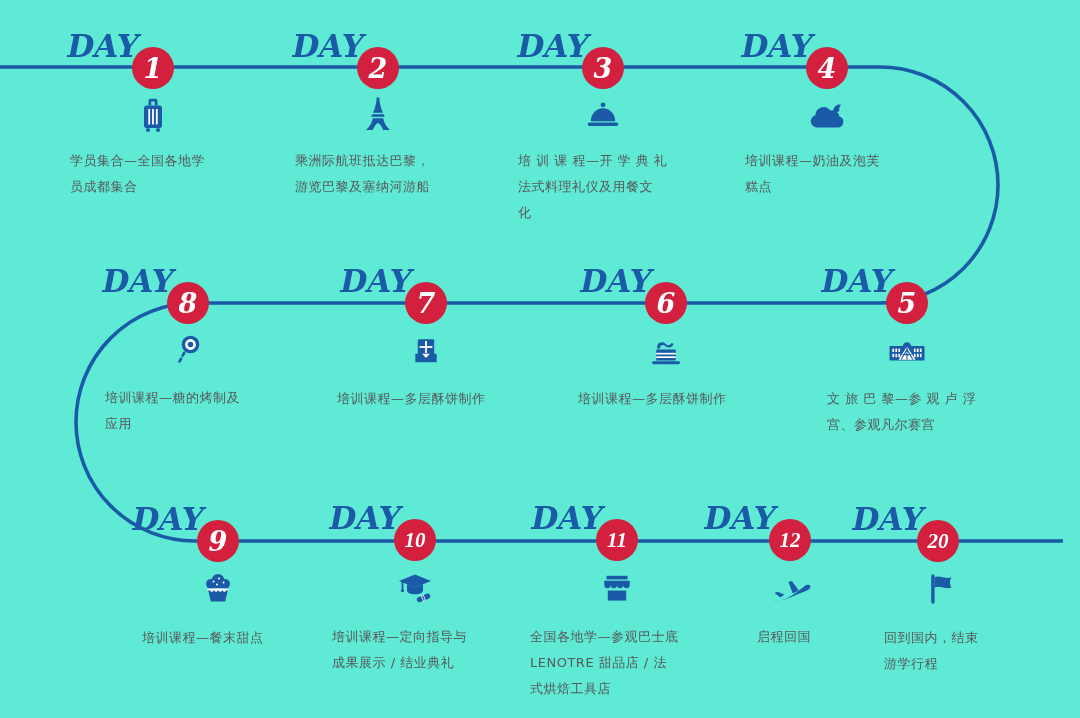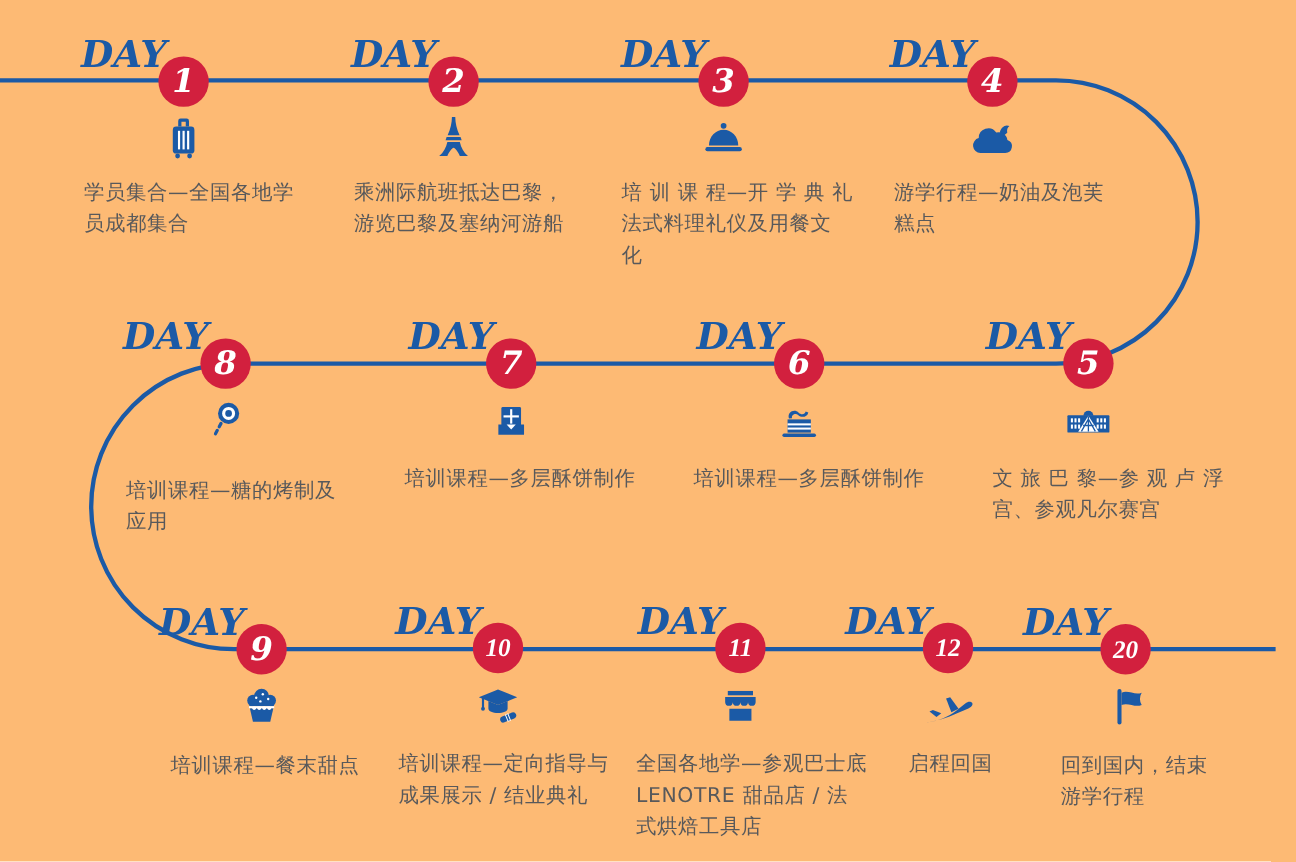--- a/index.html
+++ b/index.html
@@ -1,30 +1,30 @@
 <!DOCTYPE html>
 <html style="--blue: #1b5aa6; --red: #d2203e; --gray: #58595b;"><head>
 <meta charset="utf-8">
 <style>
   html,body{margin:0;padding:0;background:#fff;}
-  .stage{position:relative;width:1080px;height:718px;background:#fdba74;overflow:hidden;
+  .stage{position:relative;width:1080px;height:718px;background:#5eead4;overflow:hidden;
          font-family:"DejaVu Sans",sans-serif;}
   .route{position:absolute;left:0;top:0;color:var(--blue,#1b5aa6);}
   .day{position:absolute;width:0;height:0;}
   .day-label{position:absolute;right:14px;bottom:6px;white-space:nowrap;
              font-family:"DejaVu Serif",serif;font-style:italic;font-weight:700;
              font-size:31px;color:var(--blue,#1b5aa6);line-height:1;}
   .badge{position:absolute;left:-21px;top:-21px;width:42px;height:42px;border-radius:50%;
          background:var(--red,#d2203e);display:flex;align-items:center;justify-content:center;}
   .badge span{font-family:"DejaVu Serif",serif;font-style:italic;font-weight:700;
               color:#fff;font-size:27px;line-height:1;}
   .day.two .badge span{font-size:21px;font-family:Liberation Serif, serif;}
   .icon{position:absolute;left:-22px;top:26px;width:44px;height:44px;color:var(--blue,#1b5aa6);}
   .icon svg{display:block;}
-  .desc{position:absolute;width:232px;font-size:17px;line-height:26px;
+  .desc{position:absolute;width:232px;font-size:13px;line-height:26px;
         color:var(--gray,#58595b);white-space:pre-line;letter-spacing:.5px;}
 </style>
 </head>
 <body>
 
 <div class="stage">
 
   <svg class="route" width="1080" height="718" viewBox="0 0 1080 718">
     <path d="M0 67 H880 A118 118 0 0 1 880 303 H195 A119 119 0 0 0 195 541 H1063" fill="none" stroke="currentColor" stroke-width="3.6"></path>
   </svg>
@@ -96,21 +96,21 @@
         <span>4</span>
       </div>
     <span class="icon">
       <svg viewBox="0 0 44 44" width="44" height="44">
         <g fill="currentColor">
           <path d="M28.2 16.5 c.8 -4.6 4.8 -7.2 8 -5.4 c-1.6 1.2 -2.4 3.2 -1.8 5.6 l-3 2.4 z"></path>
           <path d="M12 33.5 a6.3 6.3 0 0 1 -1.4 -12.4 a8 8 0 0 1 14.6 -4.6 a7.3 7.3 0 0 1 9.3 6.1 a5.6 5.6 0 0 1 -1.8 10.9 z"></path>
         </g>
       </svg>
     </span>
-    <div class="desc" style="left:-82px;top:80px">游学行程—奶油及泡芙
+    <div class="desc" style="left:-82px;top:80px">培训课程—奶油及泡芙
 糕点</div>
   </div>
 
   <div class="day" style="left:907px;top:303px">
     <div class="day-label">DAY</div>
     <div class="badge">
         <span>5</span>
       </div>
     <span class="icon">
       <svg viewBox="0 0 44 44" width="44" height="44">
@@ -190,21 +190,21 @@
         <span>8</span>
       </div>
     <span class="icon">
       <svg viewBox="0 0 44 44" width="44" height="44">
         <circle cx="24.5" cy="15.5" r="8.8" fill="currentColor"></circle>
         <circle cx="24.5" cy="15.5" r="5.4" fill="#fff"></circle>
         <circle cx="24.5" cy="15.5" r="2.8" fill="currentColor"></circle>
         <line x1="18.2" y1="23.8" x2="13" y2="33.5" stroke="currentColor" stroke-width="2.7" stroke-linecap="round" stroke-dasharray="3.2 3.4"></line>
       </svg>
     </span>
-    <div class="desc" style="left:-83px;top:93px">培训课程—糖的烤制及
+    <div class="desc" style="left:-83px;top:82px">培训课程—糖的烤制及
 应用</div>
   </div>
 
   <div class="day" style="left:218px;top:541px">
     <div class="day-label">DAY</div>
     <div class="badge">
         <span>9</span>
       </div>
     <span class="icon">
       <svg viewBox="0 0 44 44" width="44" height="44">

